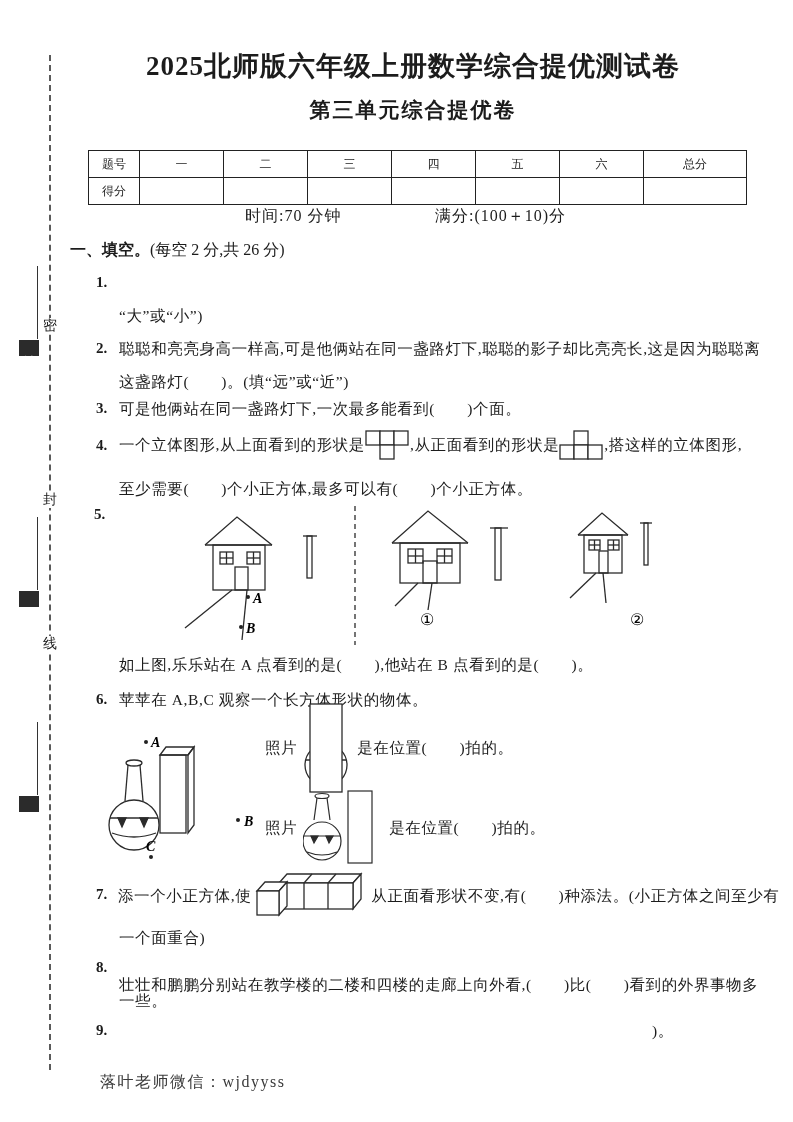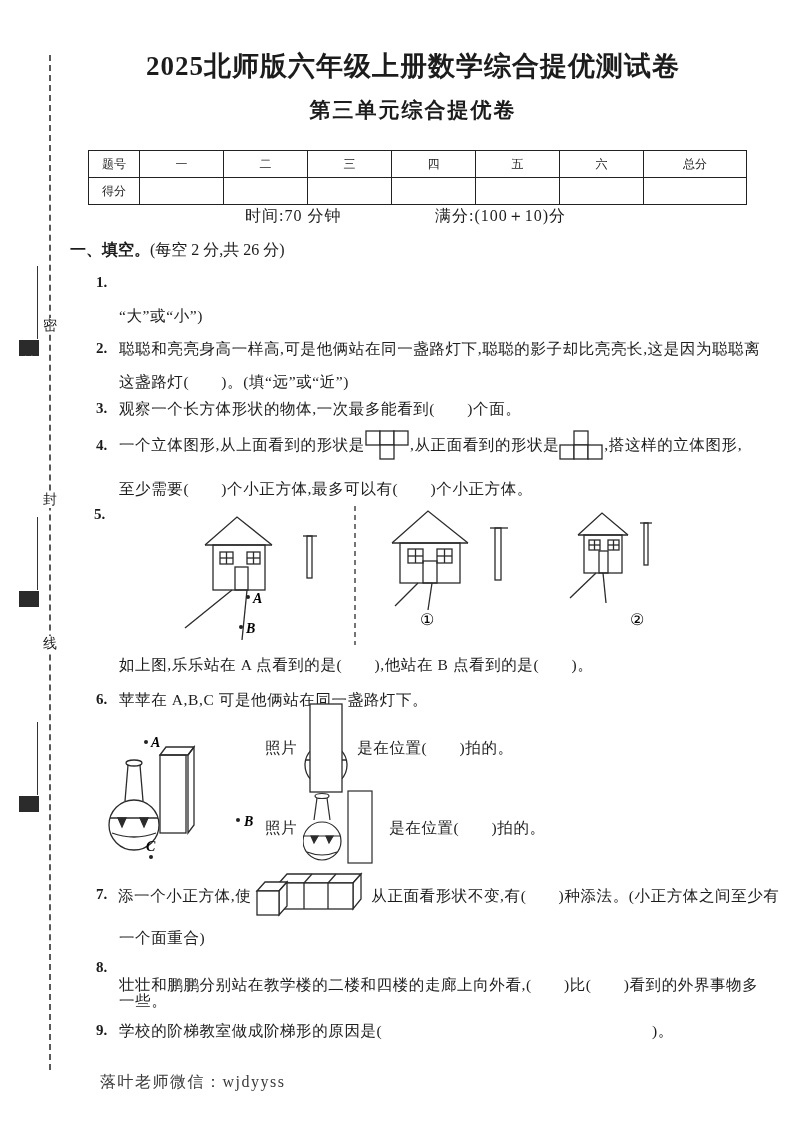--- a/index.html
+++ b/index.html
@@ -75,21 +75,21 @@
   <div class="abs sec-head" style="left:70px;top:240px;"><b>一、填空。</b><span>(每空 2 分,共 26 分)</span></div>
 
   <div class="abs qnum" style="left:96px;top:274px;">1.</div>
   <div class="abs qline" style="left:119px;top:306px;">“大”或“小”)</div>
 
   <div class="abs qnum" style="left:96px;top:340px;">2.</div>
   <div class="abs qline" style="left:119px;top:339px;">聪聪和亮亮身高一样高,可是他俩站在同一盏路灯下,聪聪的影子却比亮亮长,这是因为聪聪离</div>
   <div class="abs qline" style="left:119px;top:372px;">这盏路灯(　　)。(填“远”或“近”)</div>
 
   <div class="abs qnum" style="left:96px;top:400px;">3.</div>
-  <div class="abs qline" style="left:119px;top:399px;">观察一个长方体形状的物体,一次最多能看到(　　)个面。</div>
+  <div class="abs qline" style="left:119px;top:399px;">可是他俩站在同一盏路灯下,一次最多能看到(　　)个面。</div>
 
   <div class="abs qnum" style="left:96px;top:437px;">4.</div>
   <div class="abs figrow" style="left:119px;top:423px;height:44px;">
     <span class="qline">一个立体图形,从上面看到的形状是</span>
     <svg width="45" height="31" viewBox="0 0 45 31">
       <g fill="#fff" stroke="#2b2b2b" stroke-width="1.3">
         <rect x="1" y="1" width="14" height="14"></rect>
           <rect x="15" y="1" width="14" height="14"></rect>
         <rect x="29" y="1" width="14" height="14"></rect>
           <rect x="15" y="15" width="14" height="14"></rect>
@@ -165,21 +165,21 @@
     <circle cx="148" cy="94" r="2" fill="#222"></circle>
     <text x="153" y="100" font-size="14" font-style="italic" font-weight="bold">A</text>
     <circle cx="141" cy="124" r="2" fill="#222"></circle>
     <text x="146" y="130" font-size="14" font-style="italic" font-weight="bold">B</text>
     <text x="320" y="122" font-size="16">①</text>
     <text x="530" y="122" font-size="16">②</text>
   </svg>
   <div class="abs qline" style="left:119px;top:655px;">如上图,乐乐站在 A 点看到的是(　　),他站在 B 点看到的是(　　)。</div>
 
   <div class="abs qnum" style="left:96px;top:691px;">6.</div>
-  <div class="abs qline" style="left:119px;top:690px;">苹苹在 A,B,C 可是他俩站在同一盏路灯下。</div>
+  <div class="abs qline" style="left:119px;top:690px;">苹苹在 A,B,C 观察一个长方体形状的物体。</div>
   <svg class="abs" style="left:98px;top:715px;" width="160" height="150" viewBox="0 0 160 150">
     <g fill="none" stroke="#2b2b2b" stroke-width="1.3">
 
       <ellipse cx="36" cy="48" rx="8" ry="3"></ellipse>
       <line x1="30" y1="50" x2="27" y2="86"></line>
         <line x1="42" y1="50" x2="45" y2="86"></line>
       <circle cx="36" cy="110" r="25"></circle>
       <line x1="12" y1="103" x2="60" y2="103"></line>
       <path d="M14,118 Q36,126 58,118"></path>
       <polygon points="20,103 28,103 24,112" fill="#2b2b2b"></polygon>
@@ -242,18 +242,17 @@
     </svg>
     <span class="qline">从正面看形状不变,有(　　)种添法。(小正方体之间至少有</span>
   </div>
   <div class="abs qline" style="left:119px;top:928px;">一个面重合)</div>
 
   <div class="abs qnum" style="left:96px;top:959px;">8.</div>
   <div class="abs qline" style="left:119px;top:975px;text-align:right;">壮壮和鹏鹏分别站在教学楼的二楼和四楼的走廊上向外看,(　　)比(　　)看到的外界事物多</div>
   <div class="abs qline" style="left:119px;top:991px;">一些。</div>
 
   <div class="abs qnum" style="left:96px;top:1022px;">9.</div>
-  <div class="abs qline" style="left:119px;top:1021px;">学校的阶梯教室做成阶梯形的原因是(</div>
   <div class="abs qline" style="left:652px;top:1021px;">)。</div>
 
   <div class="abs footer">落叶老师微信：wjdyyss</div>
 
 </div>
 
 </body></html>

